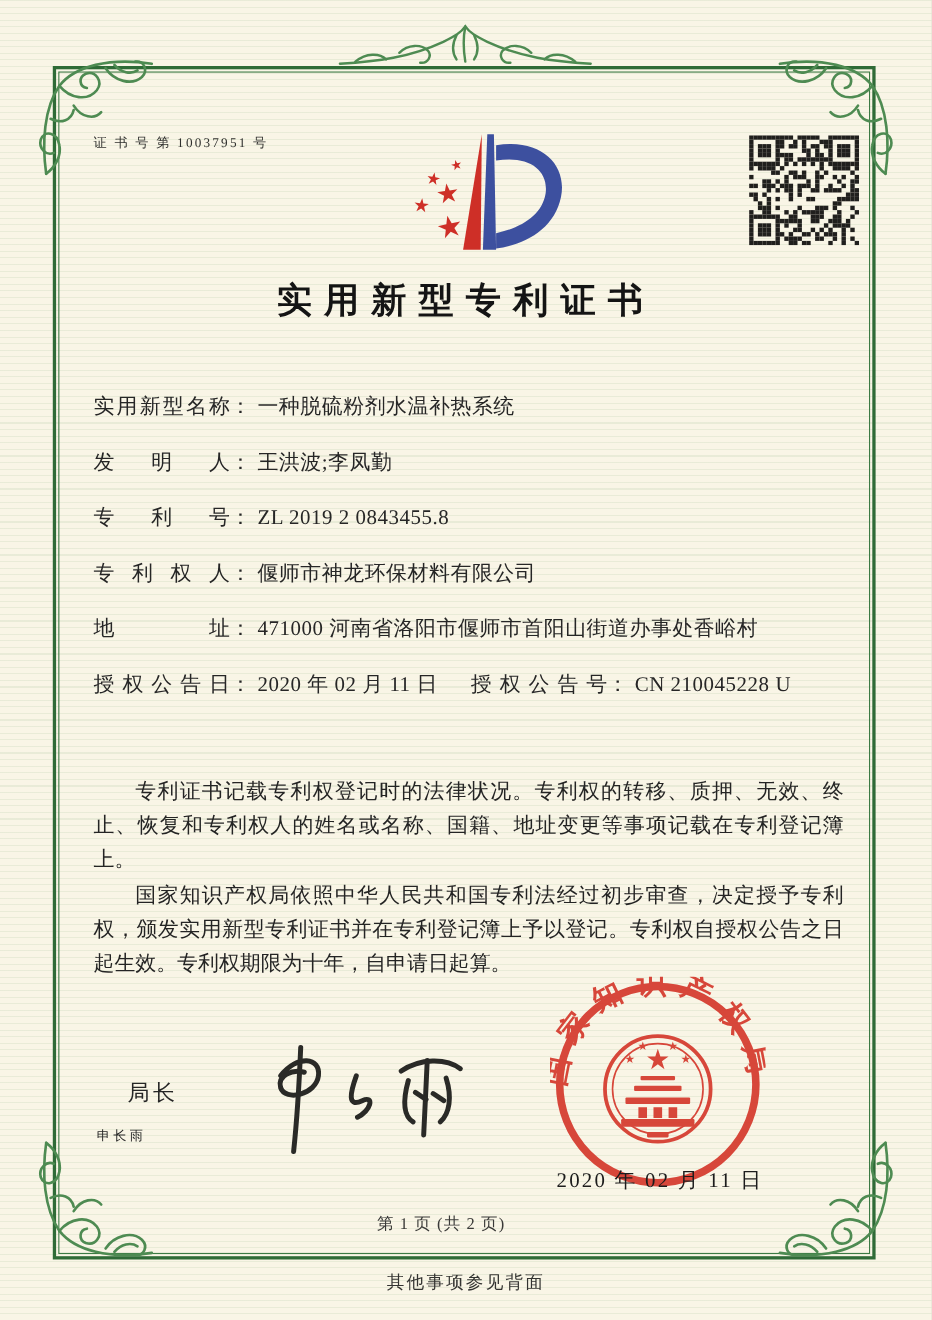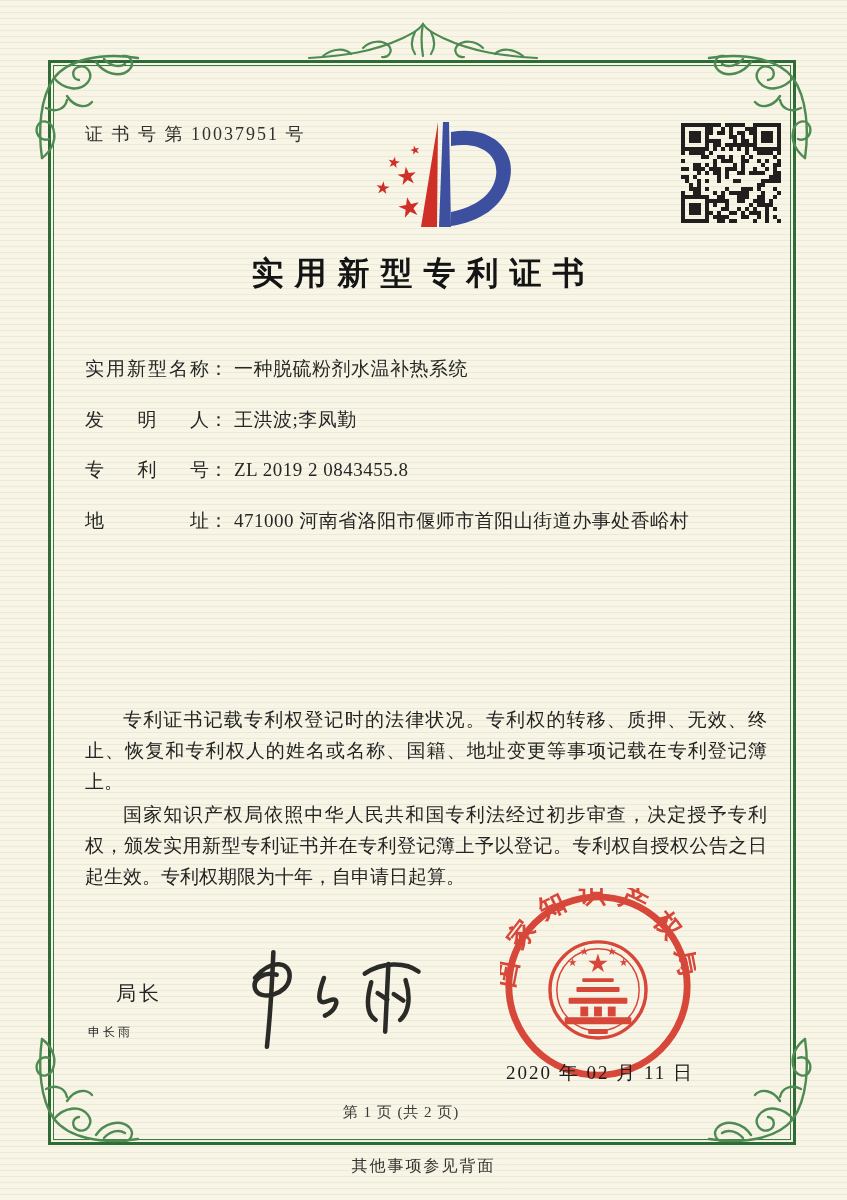--- a/index.html
+++ b/index.html
@@ -30,21 +30,21 @@
   
   .orn{position:absolute;pointer-events:none;}
   .orn-tl{left:34px;top:48px;transform:scaleY(-1);}
   .orn-tr{left:701px;top:48px;transform:scale(-1,-1);}
   .orn-bl{left:34px;top:1037px;}
   .orn-br{left:701px;top:1037px;transform:scaleX(-1);}
   .orn-top{left:303px;top:16px;}
   
   .cert-no{
     position:absolute;left:85px;top:122px;
-    font-size:18px;letter-spacing:2px;color:#30302e;text-align:right;
+    font-size:12px;letter-spacing:2px;color:#30302e;text-align:right;
   }
   .logo{position:absolute;left:352px;top:110px;width:160px;height:126px;}
   .logo .star{
     position:absolute;color:#ce2f27;line-height:1;
     font-family:"DejaVu Sans",sans-serif;
     transform:translate(-50%,-50%);
   }
   .qr{position:absolute;left:681px;top:123px;width:100px;height:100px;}
   
   .title{
@@ -472,21 +472,32 @@
     <div class="frow">
       <span class="flabel">实用新型名称</span><span class="fcolon">：</span><span class="fvalue">一种脱硫粉剂水温补热系统</span>
     </div>
     <div class="frow">
       <span class="flabel">发明人</span><span class="fcolon">：</span><span class="fvalue">王洪波;李凤勤</span>
     </div>
     <div class="frow">
       <span class="flabel">专利号</span><span class="fcolon">：</span><span class="fvalue">ZL 2019 2 0843455.8</span>
     </div>
     <div class="frow">
+      <span class="flabel">专利权人</span><span class="fcolon">：</span><span class="fvalue">偃师市神龙环保材料有限公司</span>
+    </div>
+    <div class="frow">
       <span class="flabel">地址</span><span class="fcolon">：</span><span class="fvalue">471000 河南省洛阳市偃师市首阳山街道办事处香峪村</span>
+    </div>
+    <div class="frow">
+      <span>
+        <span class="flabel">授权公告日</span><span class="fcolon">：</span><span class="fvalue">2020 年 02 月 11 日</span>
+      </span>
+      <span class="pair2">
+        <span class="flabel">授权公告号</span><span class="fcolon">：</span><span class="fvalue">CN 210045228 U</span>
+      </span>
     </div>
   </div>
 
   <div class="body-text">
     <p>专利证书记载专利权登记时的法律状况。专利权的转移、质押、无效、终止、恢复和专利权人的姓名或名称、国籍、地址变更等事项记载在专利登记簿上。</p>
     <p>国家知识产权局依照中华人民共和国专利法经过初步审查，决定授予专利权，颁发实用新型专利证书并在专利登记簿上予以登记。专利权自授权公告之日起生效。专利权期限为十年，自申请日起算。</p>
   </div>
 
   <div class="role">局长</div>
   <div class="name">申长雨</div>

